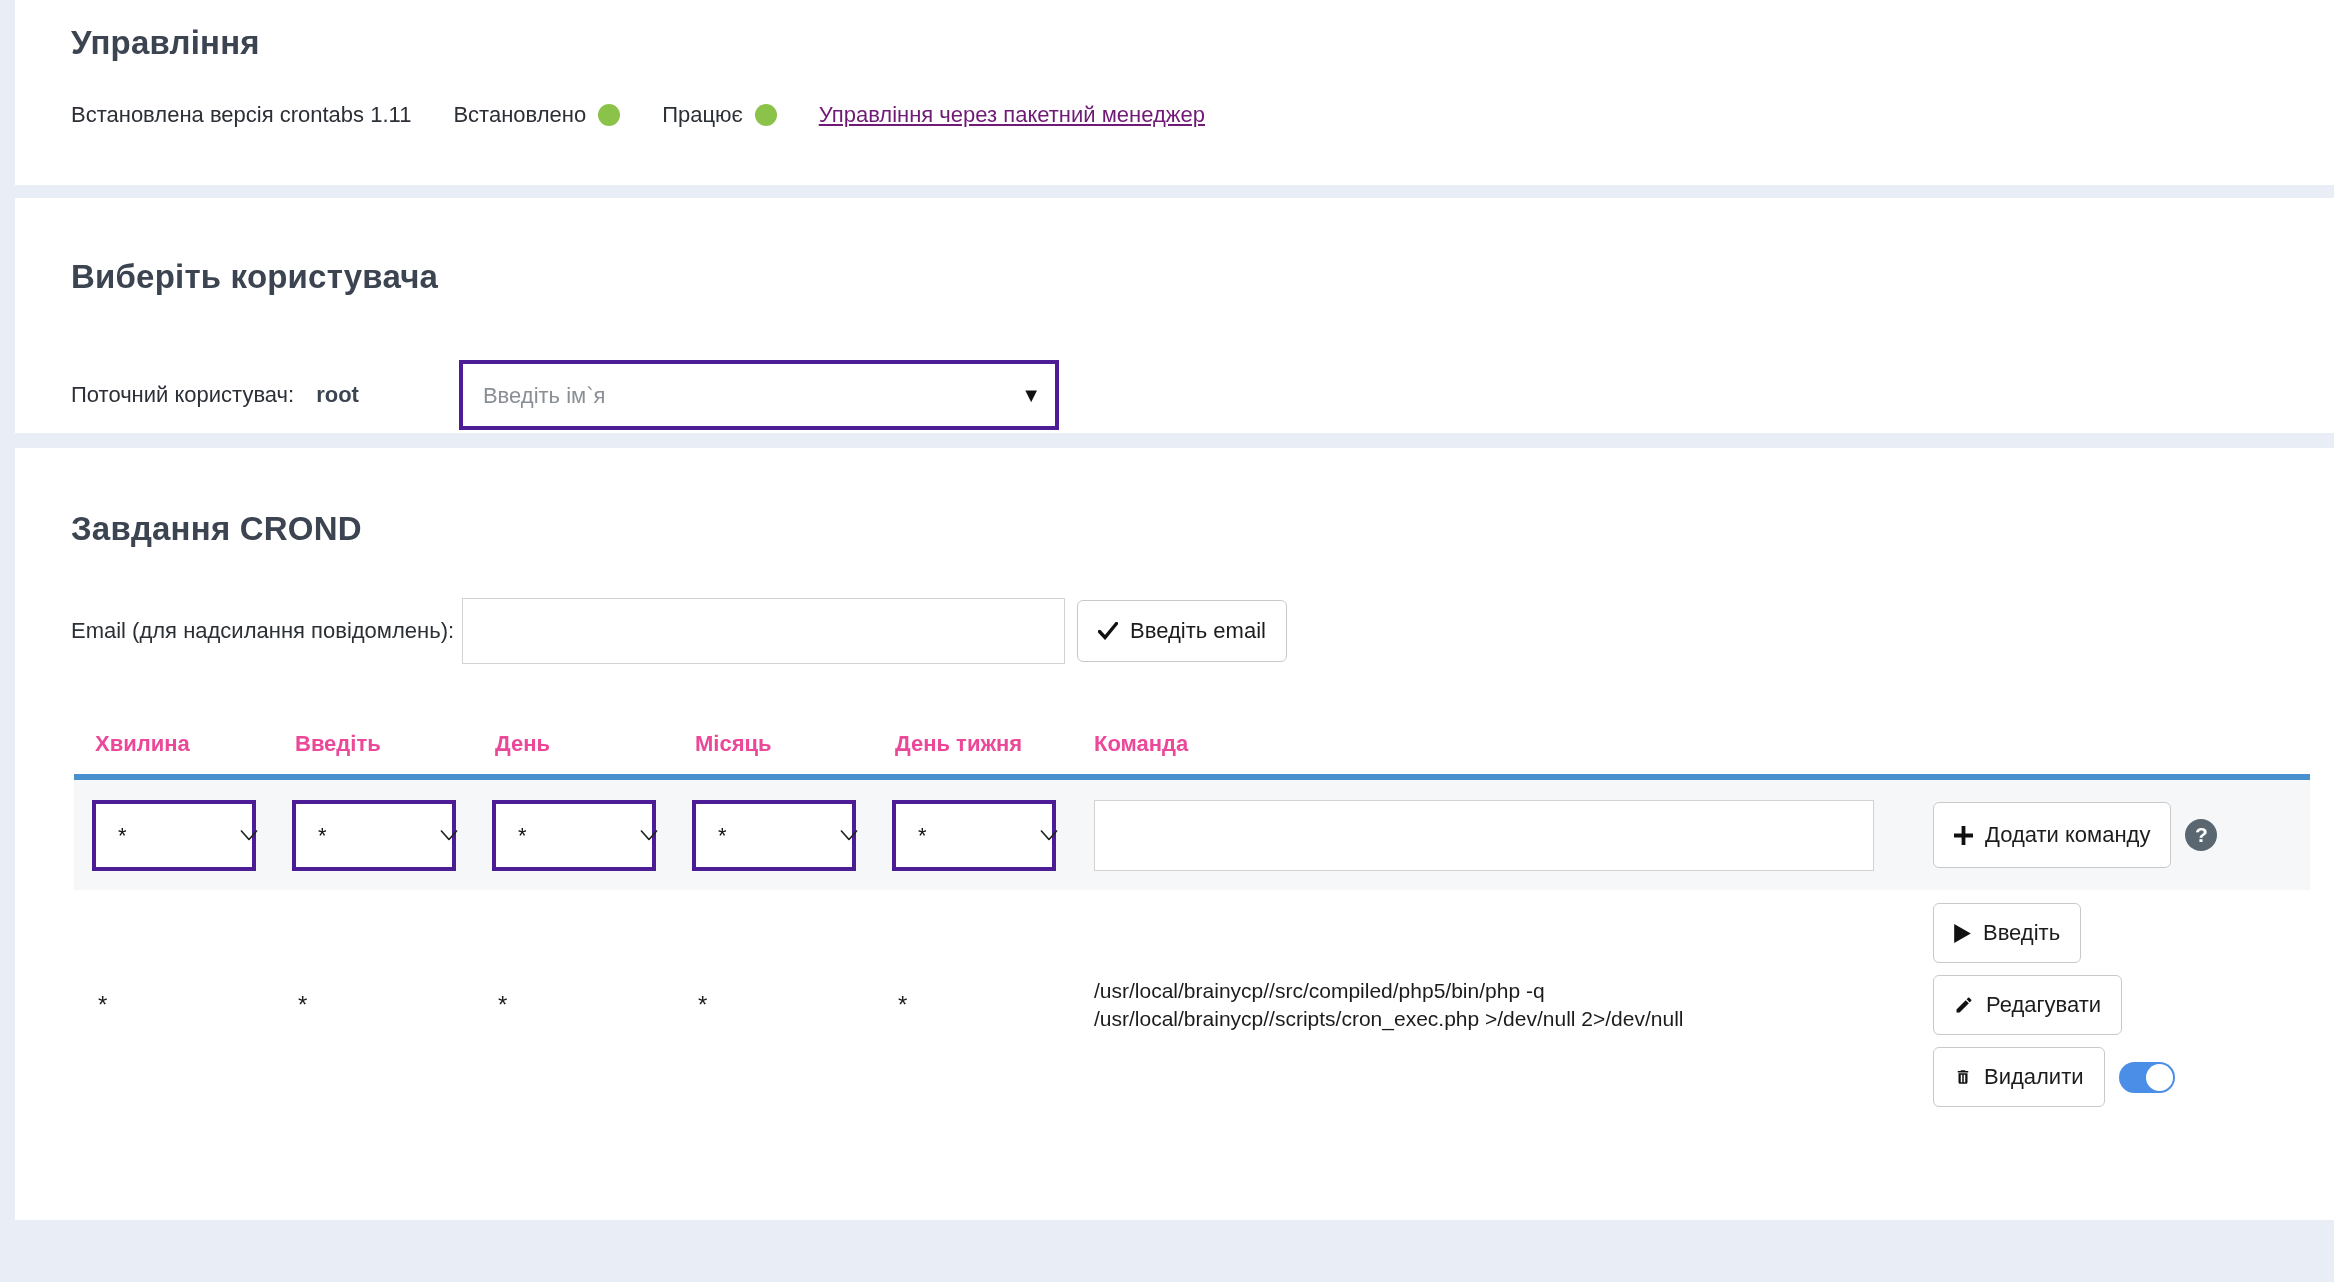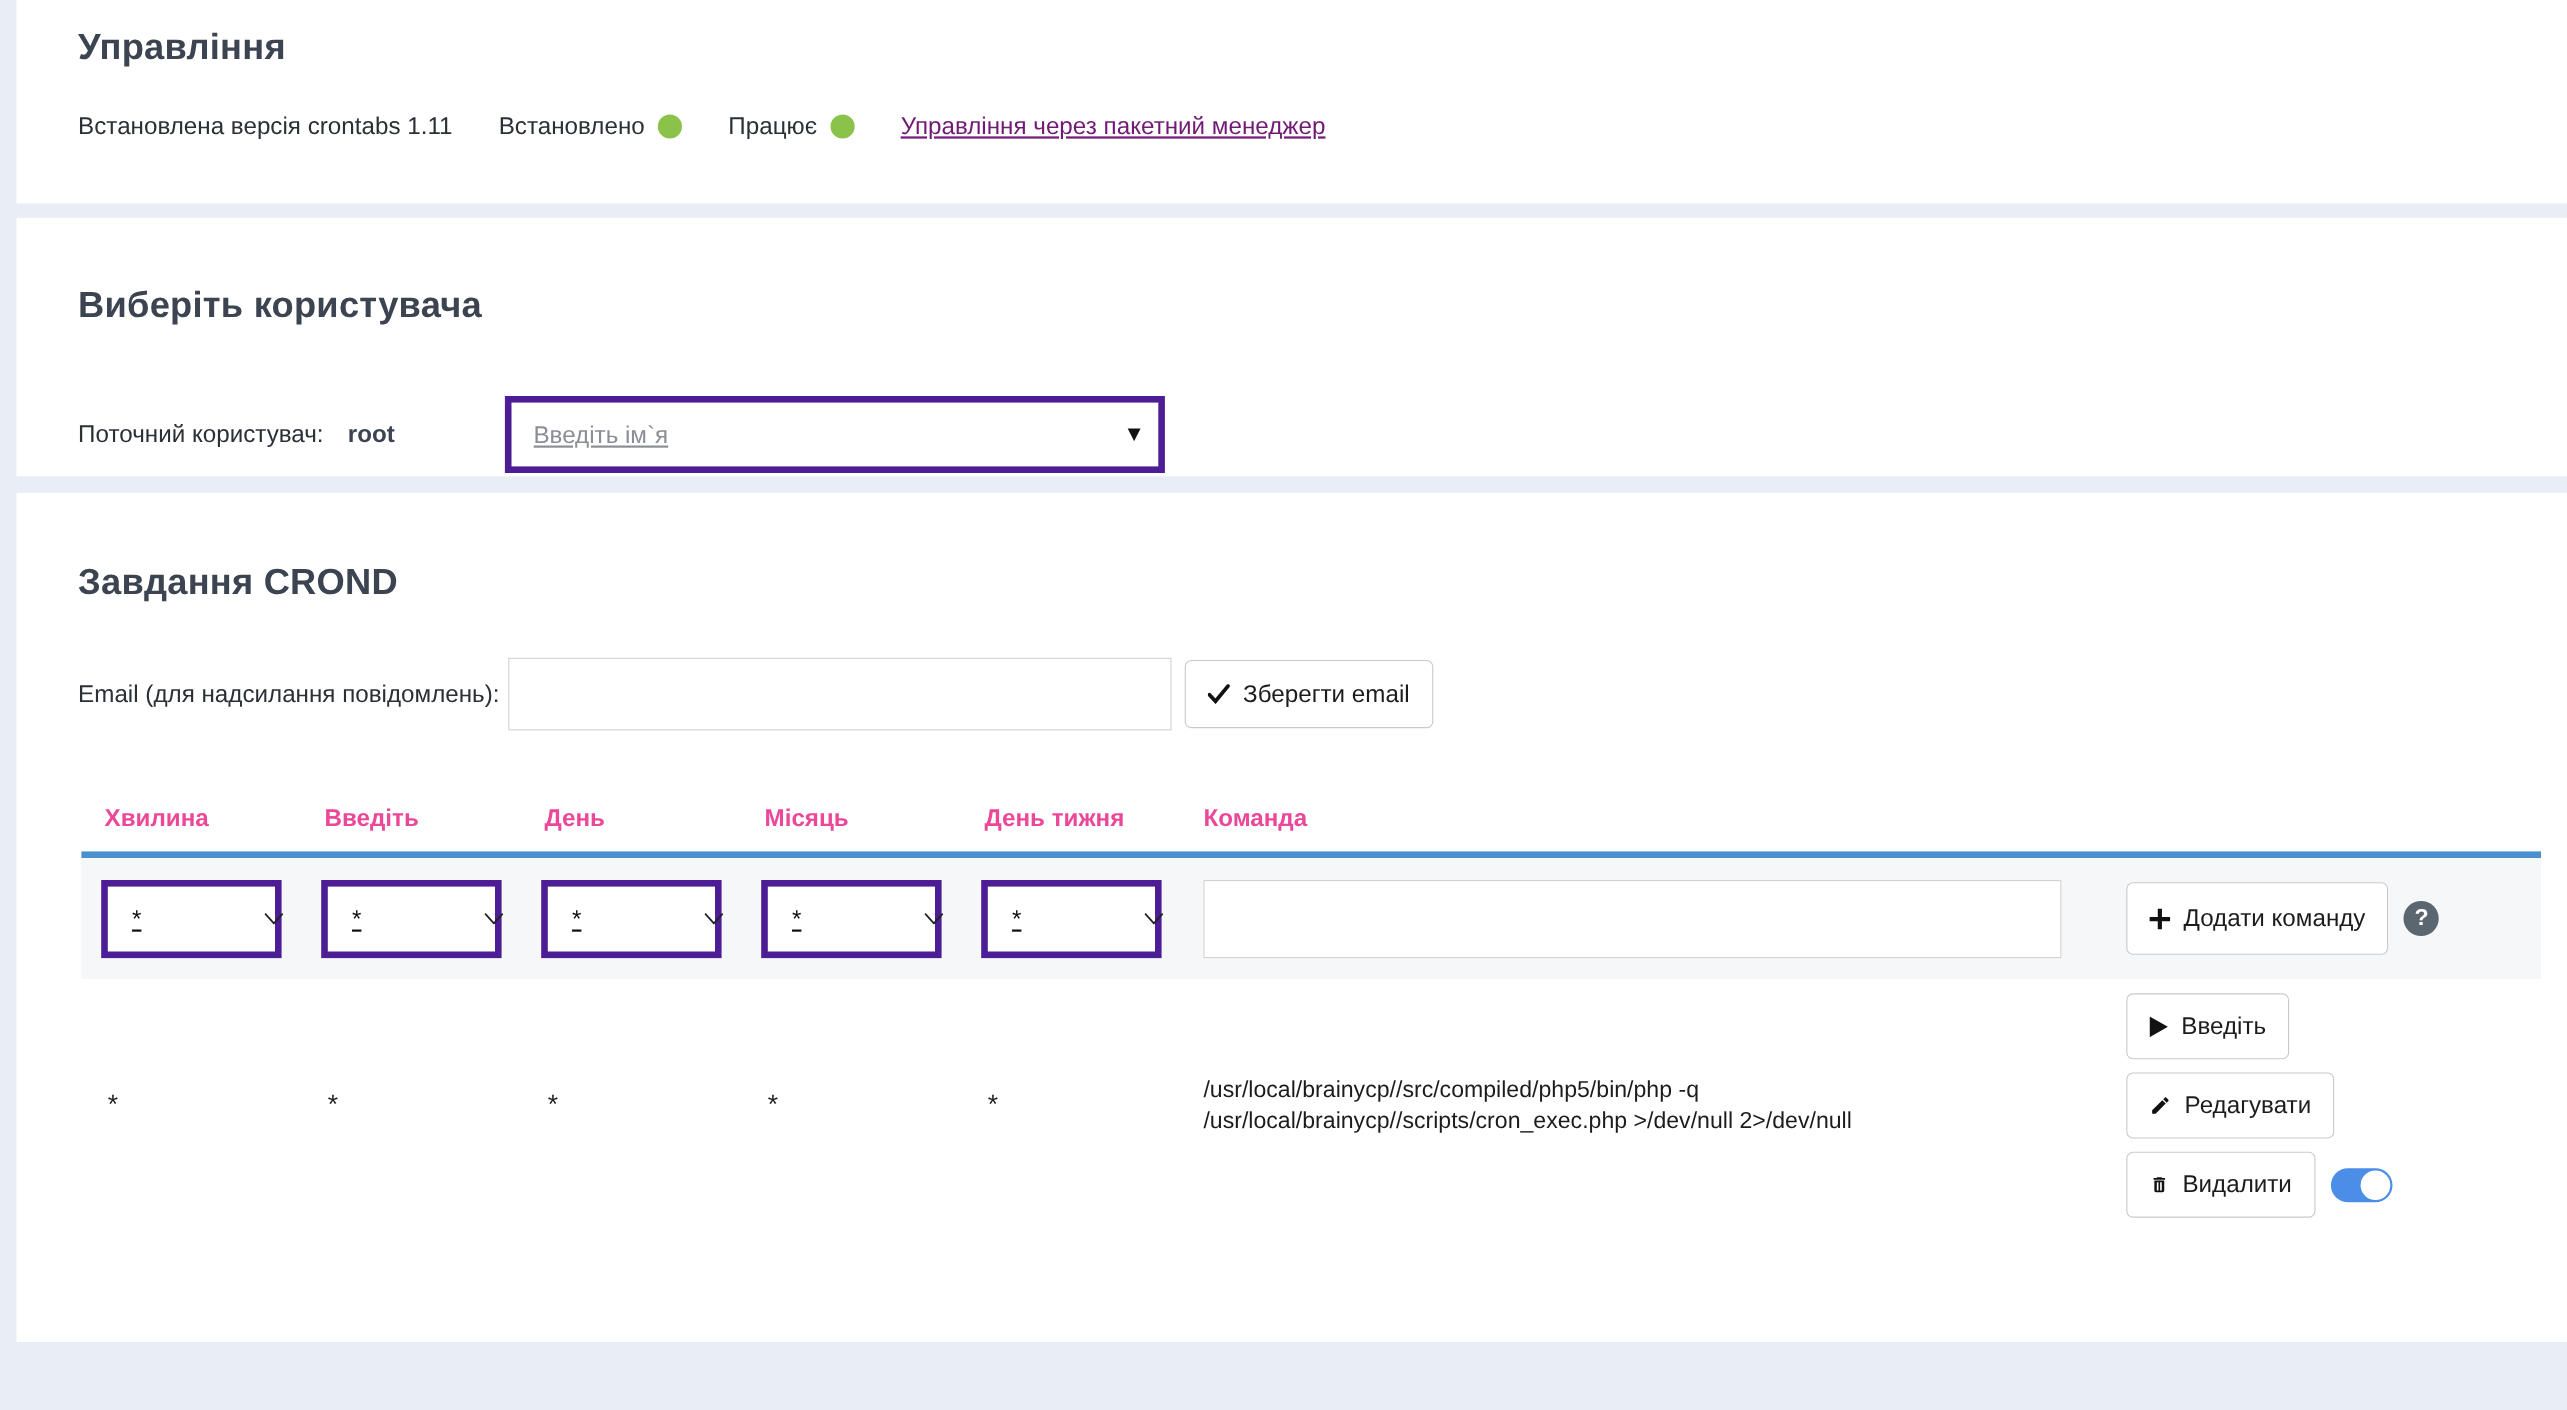--- a/index.html
+++ b/index.html
@@ -58,24 +58,23 @@
     font-size: 22px;
   }
   .user-row .label { margin-right: 22px; }
   .user-row .current-user { font-weight: 700; color: #3b4450; margin-right: 100px; }
 
   .select-wrap { position: relative; display: inline-block; }
   select {
     appearance: none;
     -webkit-appearance: none;
     background: #ffffff;
-    border: 6px solid #4c1d95;
+    border: 4px solid #4c1d95;
     font-family: "Liberation Sans", "DejaVu Sans", sans-serif;
     outline: none;
-    text-decoration: underline;
   }
   .user-select {
     width: 600px; height: 70px;
     font-size: 22px;
     color: #8a8f96;
     padding: 0 50px 0 20px;
   }
   .caret-down {
     position: absolute;
     right: 18px; top: 50%;
@@ -257,21 +256,21 @@
 <div class="card card-3">
   <h1 class="section-title">Завдання CROND</h1>
 
   <div class="email-row">
     <span class="label">Email (для надсилання повідомлень):</span>
     <input class="email-input" type="text" value="" style="">
     <button class="btn save-email-btn">
       <svg width="20" height="18" viewBox="0 0 20 18">
         <path d="M1.5 9.5l5.5 6L18.5 1.5" fill="none" stroke="#111" stroke-width="3.4" stroke-linecap="round"></path>
       </svg>
-      <span>Зберегти email</span>
+      <span>Введіть email</span>
     </button>
   </div>
 
   <div class="cron-table">
 
     <div class="t-row t-head">
       <div class="th">Хвилина</div>
       <div class="th">Введіть</div>
       <div class="th">День</div>
       <div class="th">Місяць</div>

